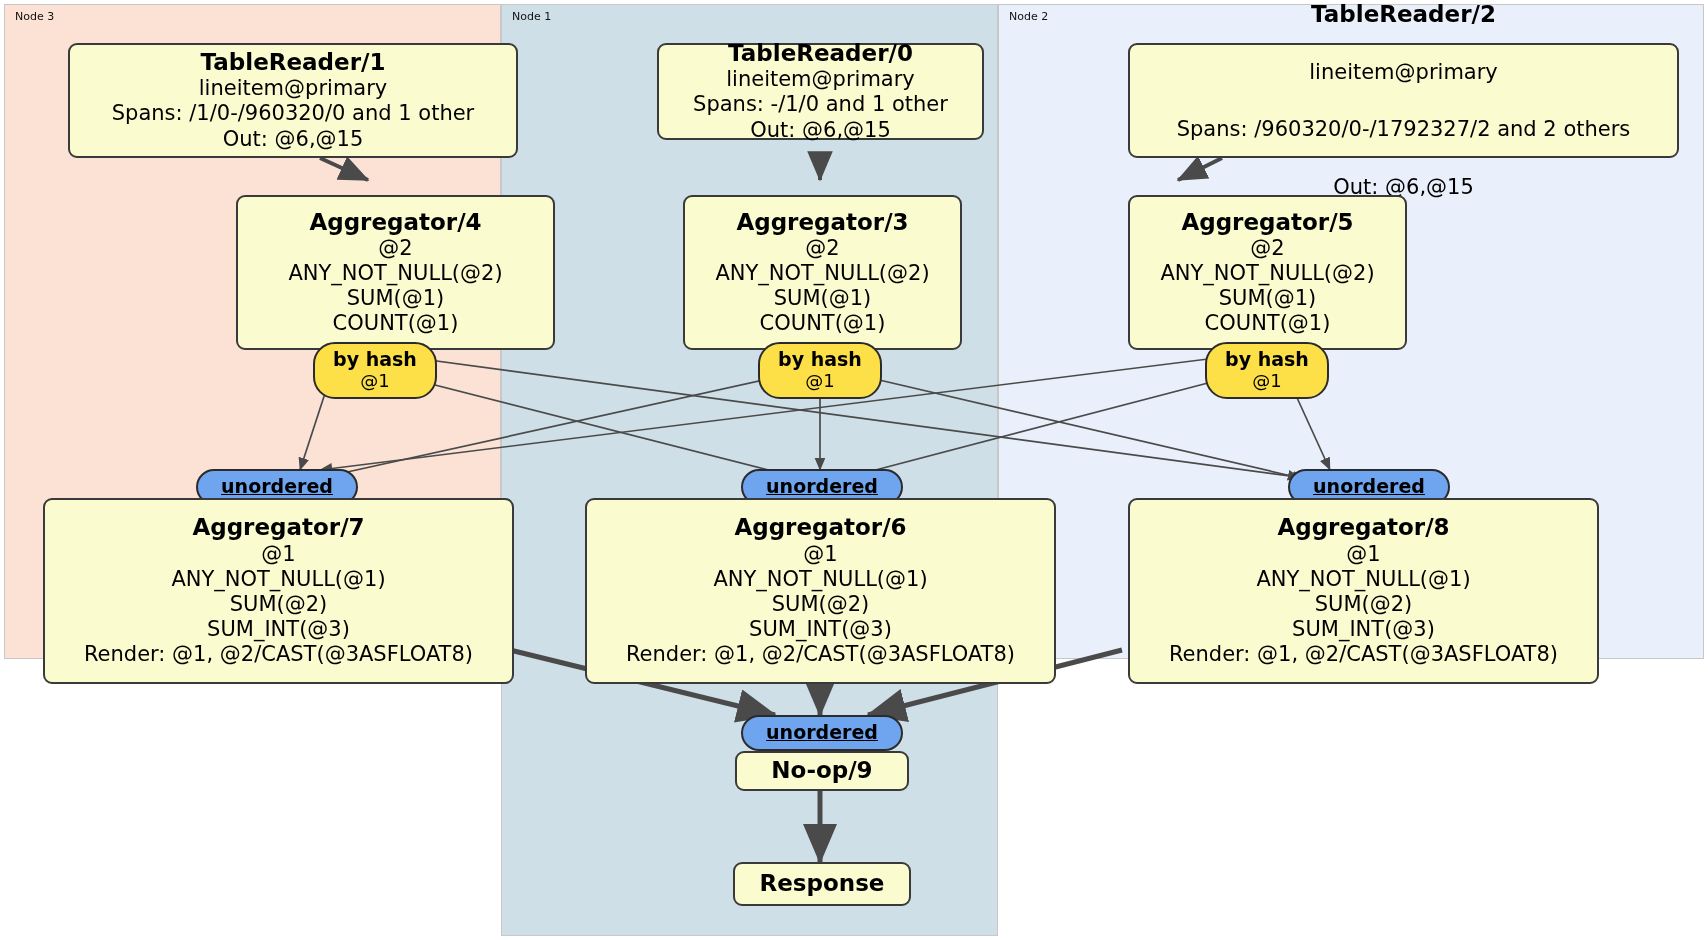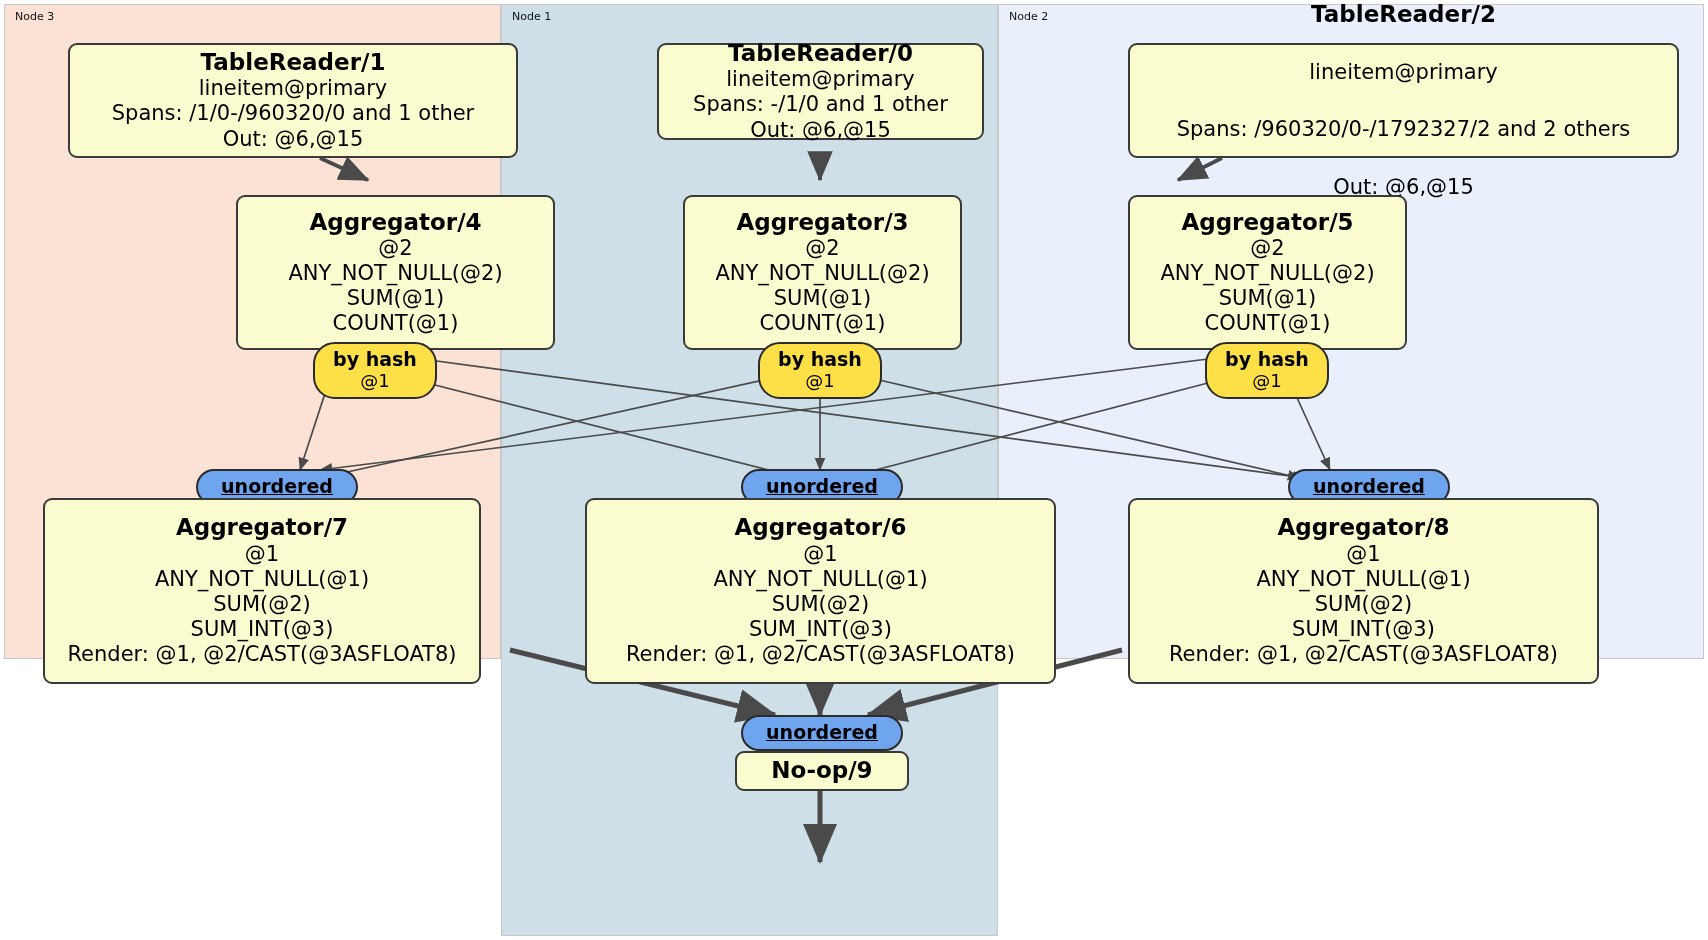--- a/index.html
+++ b/index.html
@@ -212,21 +212,21 @@
   </div>
 
   <div class="pill unordered compact" style="left:741px; top:469px; width:162px; height:36px;">
     <div class="ptitle">unordered</div>
   </div>
 
   <div class="pill unordered compact" style="left:1288px; top:469px; width:162px; height:36px;">
     <div class="ptitle">unordered</div>
   </div>
 
-  <div class="box" style="left:43px; top:498px; width:438px; height:186px;">
+  <div class="box" style="left:43px; top:498px; width:471px; height:186px;">
     <div class="title">Aggregator/7</div>
     <div class="line">@1</div>
     <div class="line">ANY_NOT_NULL(@1)</div>
     <div class="line">SUM(@2)</div>
     <div class="line">SUM_INT(@3)</div>
     <div class="line">Render: @1, @2/CAST(@3ASFLOAT8)</div>
   </div>
 
   <div class="box" style="left:585px; top:498px; width:471px; height:186px;">
     <div class="title">Aggregator/6</div>
@@ -247,14 +247,17 @@
   </div>
 
   <div class="pill unordered compact" style="left:741px; top:715px; width:162px; height:36px;">
     <div class="ptitle">unordered</div>
   </div>
 
   <div class="box" style="left:735px; top:751px; width:174px; height:40px;">
     <div class="title">No-op/9</div>
   </div>
 
+  <div class="box" style="left:733px; top:862px; width:178px; height:44px;">
+    <div class="title">Response</div>
+  </div>
 
 </div>
 
 </body></html>

